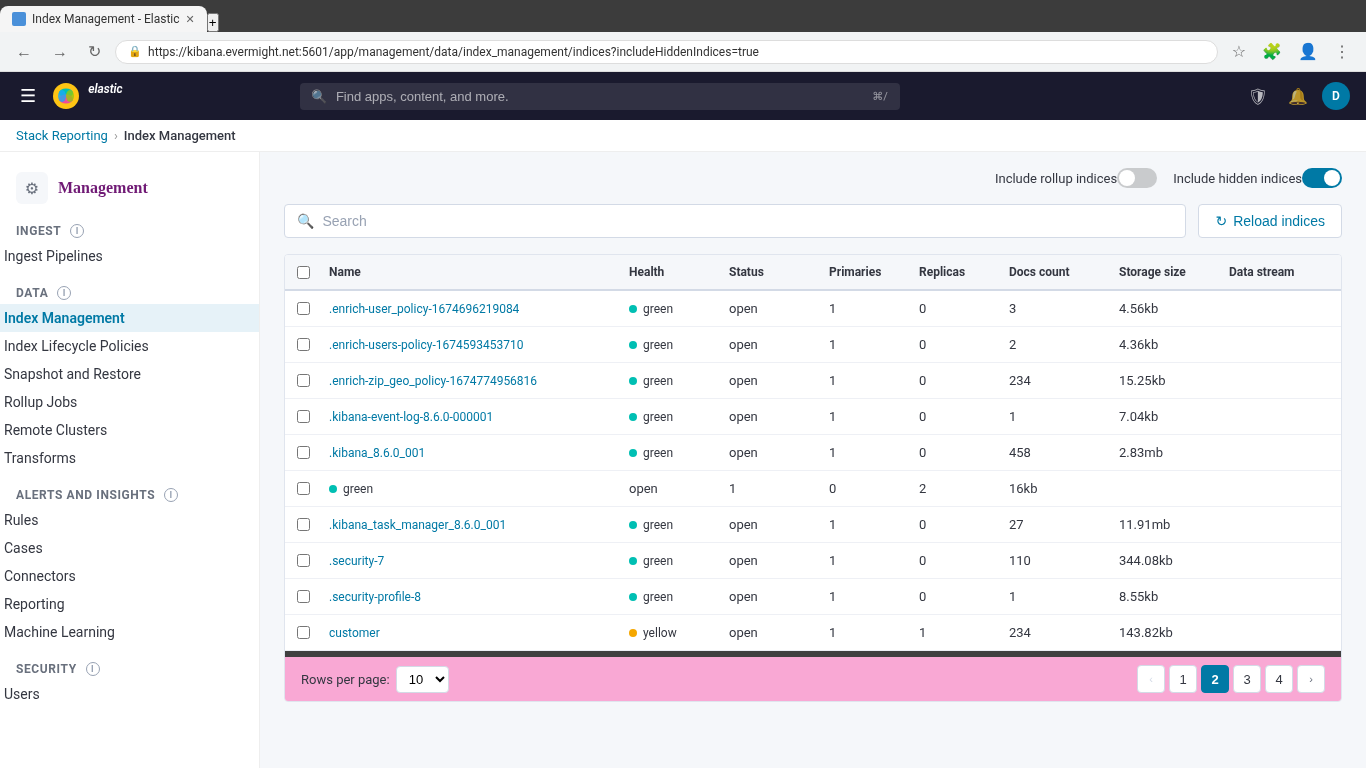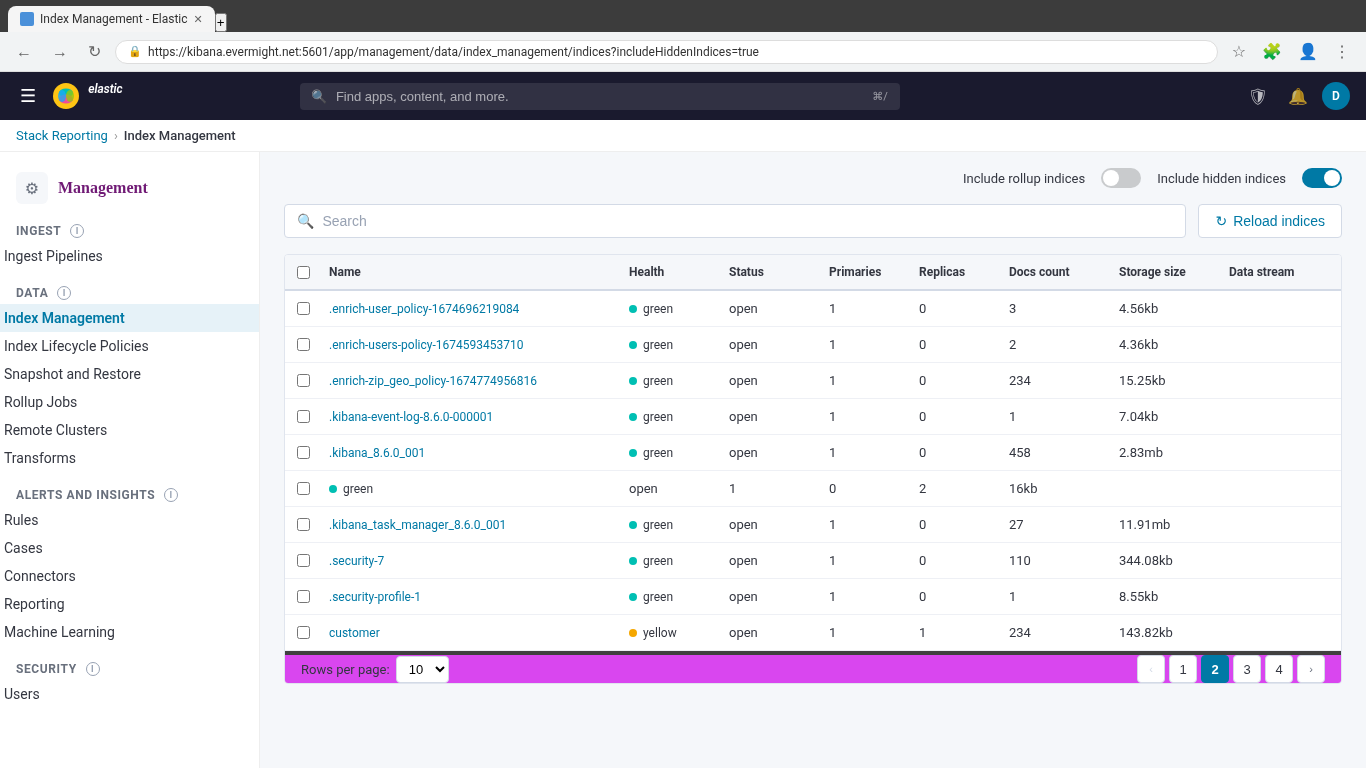--- a/index.html
+++ b/index.html
@@ -1,19 +1,19 @@
 <!DOCTYPE html>
 <html><head>
   <meta charset="utf-8">
   <style>
     * { box-sizing: border-box; margin: 0; padding: 0; }
     body { font-family: -apple-system, BlinkMacSystemFont, 'Segoe UI', Roboto, sans-serif; font-size: 14px; background: #f5f7fa; color: #343741; }
 
     
-    .browser-chrome { background: #3c3c3c; padding: 6px 8px 0; }
+    .browser-chrome { background: #3c3c3c; padding: 6px 0 0; }
     .browser-tab-bar { display: flex; align-items: flex-end; margin-bottom: 0; }
     .browser-tab { background: #f5f5f5; border-radius: 8px 8px 0 0; padding: 6px 12px; font-size: 12px; color: #333; display: flex; align-items: center; gap: 6px; min-width: 160px; }
     .browser-tab .tab-favicon { width: 14px; height: 14px; background: #4a90d9; border-radius: 2px; }
     .browser-tab .tab-close { margin-left: auto; color: #666; cursor: pointer; font-size: 11px; }
 
     .browser-toolbar { background: #f1f3f4; display: flex; align-items: center; gap: 8px; padding: 6px 10px; border-bottom: 1px solid #ddd; }
     .nav-btn { background: none; border: none; color: #666; cursor: pointer; font-size: 16px; padding: 4px 6px; border-radius: 4px; }
     .address-bar { flex: 1; display: flex; align-items: center; background: white; border: 1px solid #ddd; border-radius: 20px; padding: 4px 12px; gap: 6px; font-size: 12px; color: #555; }
     .address-bar .lock-icon { color: #666; font-size: 11px; }
     .address-bar .url-text { flex: 1; color: #333; }
@@ -52,21 +52,21 @@
     .sidebar-item.active { color: #0079a5; font-weight: 600; background: #e6f2f8; }
     .management-header { display: flex; align-items: center; gap: 10px; padding: 4px 16px 12px; }
     .management-icon { width: 32px; height: 32px; border-radius: 6px; background: #f5f7fa; display: flex; align-items: center; justify-content: center; color: #69707d; font-size: 16px; }
     .management-title { font-size: 16px; font-weight: 700; color: #701a75; font-family: Liberation Serif, serif; }
 
     
     .main-content { flex: 1; overflow-y: auto; padding: 16px 24px; background: #f5f7fa; }
 
     
     .page-options { display: flex; align-items: center; gap: 16px; margin-bottom: 16px; }
-    .toggle-option { display: flex; align-items: center; gap: 16px; font-size: 13px; color: #343741; }
+    .toggle-option { display: flex; align-items: center; gap: 0; font-size: 13px; color: #343741; }
     .toggle-switch { position: relative; width: 40px; height: 20px; }
     .toggle-slider { position: absolute; top: 0; left: 0; right: 0; bottom: 0; border-radius: 20px; cursor: pointer; transition: 0.3s; }
     .toggle-slider.on { background: #0079a5; }
     .toggle-slider.off { background: #c9cbcd; }
     .toggle-slider::after { content: ''; position: absolute; width: 16px; height: 16px; border-radius: 50%; background: white; top: 2px; transition: 0.3s; }
     .toggle-slider.on::after { left: 22px; }
     .toggle-slider.off::after { left: 2px; }
 
     
     .search-reload-bar { display: flex; align-items: center; gap: 12px; margin-bottom: 16px; }
@@ -84,21 +84,21 @@
     .th { padding: 10px 8px; font-size: 12px; font-weight: 700; color: #343741; text-transform: none; display: flex; align-items: center; }
     .td { padding: 10px 8px; font-size: 13px; color: #343741; display: flex; align-items: center; }
     .td.name-col { color: #0079a5; cursor: pointer; word-break: break-all; font-size: 12px; }
     .checkbox-col { justify-content: center; }
     .health-dot { width: 8px; height: 8px; border-radius: 50%; margin-right: 6px; flex-shrink: 0; }
     .health-green { background: #00bfb3; }
     .health-yellow { background: #f5a700; }
     .health-text { font-size: 12px; }
 
     
-    .pagination { display: flex; align-items: center; justify-content: space-between; padding: 0 16px; background: #d946ef; border-top: 4px solid #404040; }
+    .pagination { display: flex; align-items: center; justify-content: space-between; padding: 8px 16px; background: #f9a8d4; border-top: 6px solid #404040; }
     .rows-per-page { display: flex; align-items: center; gap: 6px; font-size: 13px; color: #343741; }
     .rows-select { border: 1px solid #d3dae6; border-radius: 4px; padding: 4px 8px; font-size: 13px; cursor: pointer; background: white; }
     .page-controls { display: flex; align-items: center; gap: 4px; }
     .page-btn { width: 28px; height: 28px; display: flex; align-items: center; justify-content: center; border: 1px solid #d3dae6; border-radius: 4px; background: white; cursor: pointer; font-size: 13px; color: #343741; }
     .page-btn.active { background: #0079a5; color: white; border-color: #0079a5; font-weight: 600; }
     .page-btn.arrow { font-size: 11px; color: #69707d; }
     .page-btn.disabled { color: #d3dae6; cursor: not-allowed; }
 
     .info-badge { display: inline-flex; align-items: center; justify-content: center; width: 14px; height: 14px; border-radius: 50%; border: 1.5px solid #98a2b3; color: #98a2b3; font-size: 9px; margin-left: 3px; cursor: default; }
   </style>
@@ -410,21 +410,21 @@
           <div class="td">0</div>
           <div class="td">110</div>
           <div class="td">344.08kb</div>
           <div class="td"></div>
         </div>
 
         <div class="table-row">
           <div class="td checkbox-col">
               <input type="checkbox" style="">
             </div>
-          <div class="td name-col">.security-profile-1</div>
+          <div class="td name-col">.security-profile-8</div>
           <div class="td">
               <span class="health-dot health-green"></span>
               <span class="health-text">green</span>
             </div>
           <div class="td">open</div>
           <div class="td">1</div>
           <div class="td">0</div>
           <div class="td">1</div>
           <div class="td">8.55kb</div>
           <div class="td"></div>

